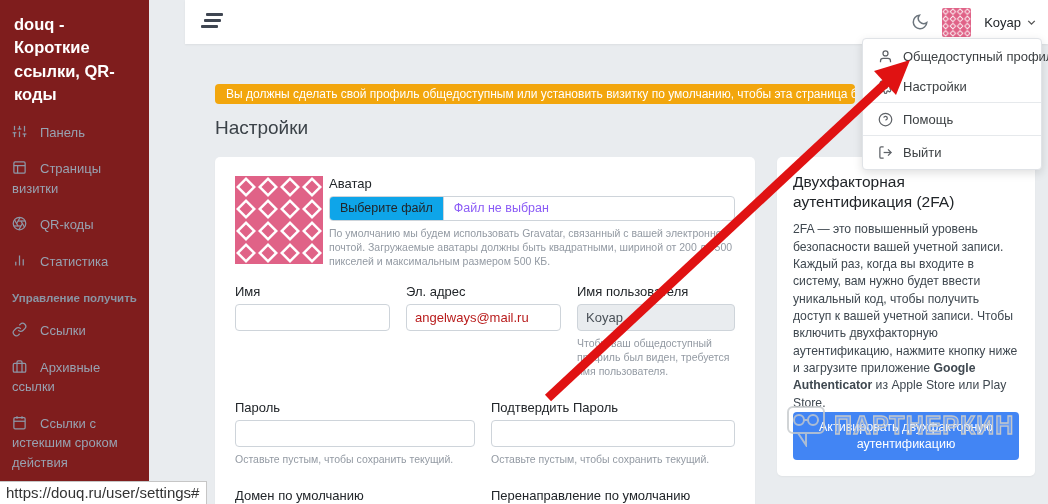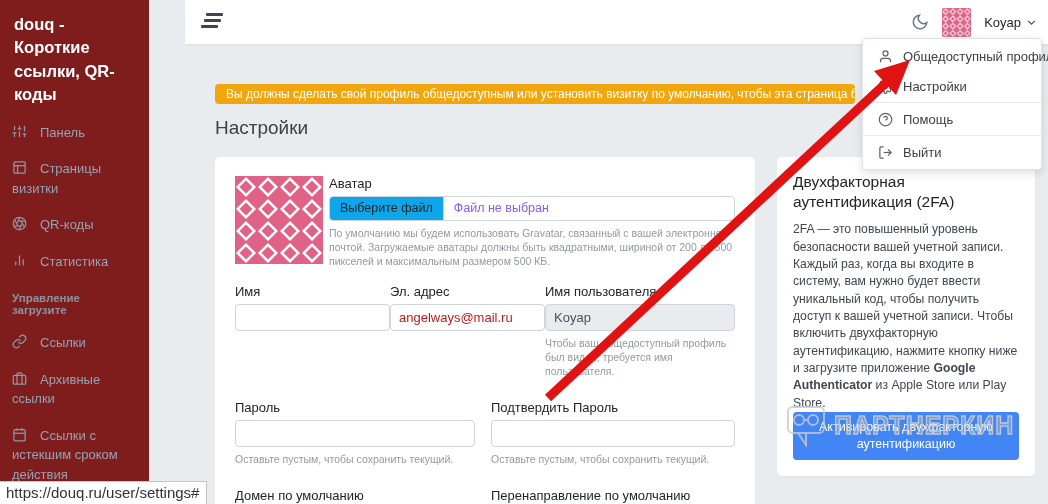--- a/index.html
+++ b/index.html
@@ -41,21 +41,21 @@
 
   .avatar-row { display:flex; gap:6px; }
   .avatar-img { width:88px; height:88px; flex:0 0 88px; }
   .avatar-right { flex:1; }
   .field-label { font-size:13px; color:#212529; margin-bottom:5px; }
   .file-input { display:flex; border:1px solid #ced4da; border-radius:4px; height:25px; overflow:hidden; background:#fff; cursor:pointer; }
   .file-btn { background:#0ea5e9; border-right:1px solid #ced4da; font-size:12.5px; color:#212529; padding:0 10px; line-height:23px; white-space:nowrap; }
   .file-status { font-size:12.5px; color:#8b5cf6; padding:0 10px; line-height:23px; }
   .help { font-size:10.5px; color:#939aa3; line-height:1.35; margin-top:5px; }
 
-  .grid3 { display:grid; grid-template-columns:155px 155px 1fr; column-gap:0; margin-top:15px; }
+  .grid3 { display:grid; grid-template-columns:155px 155px 1fr; column-gap:16px; margin-top:15px; }
   .grid2 { display:grid; grid-template-columns:240px 1fr; column-gap:16px; margin-top:22px; }
   .text-input { width:100%; height:27px; border:1px solid #ced4da; border-radius:4px; font-size:13px; color:#b91c1c; padding:0 8px; font-family:inherit; background:#fff; }
   .text-input:disabled { background:#e9ecef; color:#495057; }
 
   
   .right-col { width:258px; display:flex; flex-direction:column; gap:20px; }
   .twofa-card { padding:15px 16px 16px; }
   .panel-title { font-size:15.5px; font-weight:500; color:#212529; line-height:1.3; }
   .twofa-body { font-size:12.2px; color:#3f4850; line-height:1.42; margin-top:9px; }
   .btn-blue { display:block; width:100%; background:#4285f4; color:#fff; border:none; border-radius:4px; font-size:12.5px; line-height:1.35; padding:7px 14px; text-align:center; cursor:pointer; font-family:inherit; }
@@ -127,21 +127,21 @@
               <line x1="16.62" y1="12" x2="10.88" y2="21.94"></line>
             </svg></span><span>QR-коды</span>
       </div>
       <div class="nav-item">
         <span class="ico"><svg viewBox="0 0 24 24" fill="none" stroke="currentColor" stroke-width="2">
               <line x1="18" y1="20" x2="18" y2="10"></line>
               <line x1="12" y1="20" x2="12" y2="4"></line>
               <line x1="6" y1="20" x2="6" y2="14"></line>
             </svg></span><span>Статистика</span>
       </div>
-      <div class="section-label">Управление загрузите</div>
+      <div class="section-label">Управление получить</div>
       <div class="nav-item">
         <span class="ico"><svg viewBox="0 0 24 24" fill="none" stroke="currentColor" stroke-width="2">
               <path d="M10 13a5 5 0 0 0 7.54.54l3-3a5 5 0 0 0-7.07-7.07l-1.72 1.71"></path>
               <path d="M14 11a5 5 0 0 0-7.54-.54l-3 3a5 5 0 0 0 7.07 7.07l1.71-1.71"></path>
             </svg></span><span>Ссылки</span>
       </div>
       <div class="nav-item">
         <span class="ico"><svg viewBox="0 0 24 24" fill="none" stroke="currentColor" stroke-width="2">
               <rect x="2" y="7" width="20" height="14" rx="2"></rect>
               <path d="M16 21V5a2 2 0 0 0-2-2h-4a2 2 0 0 0-2 2v16"></path>

